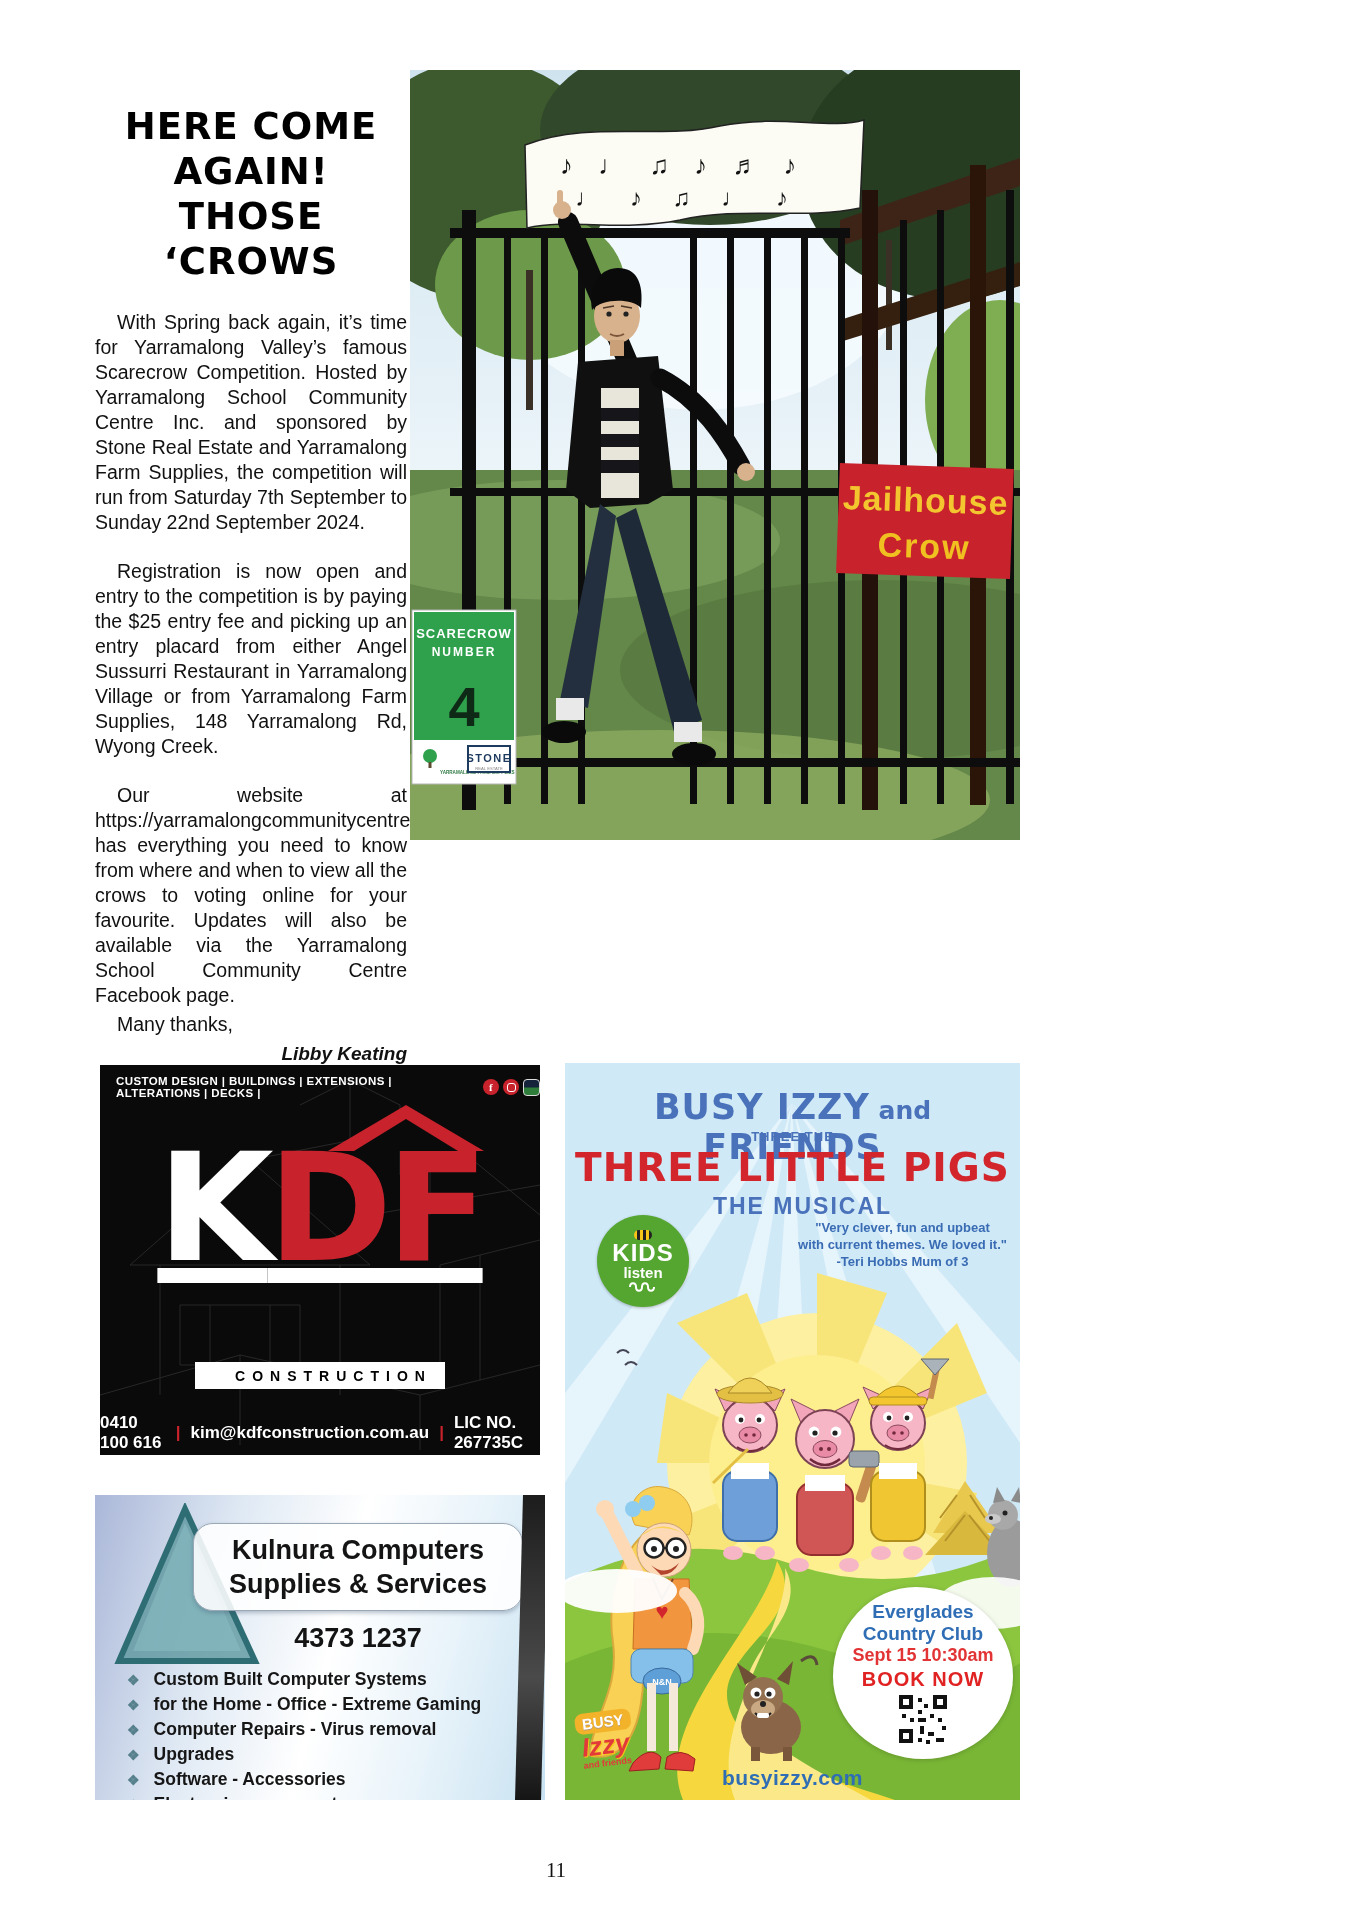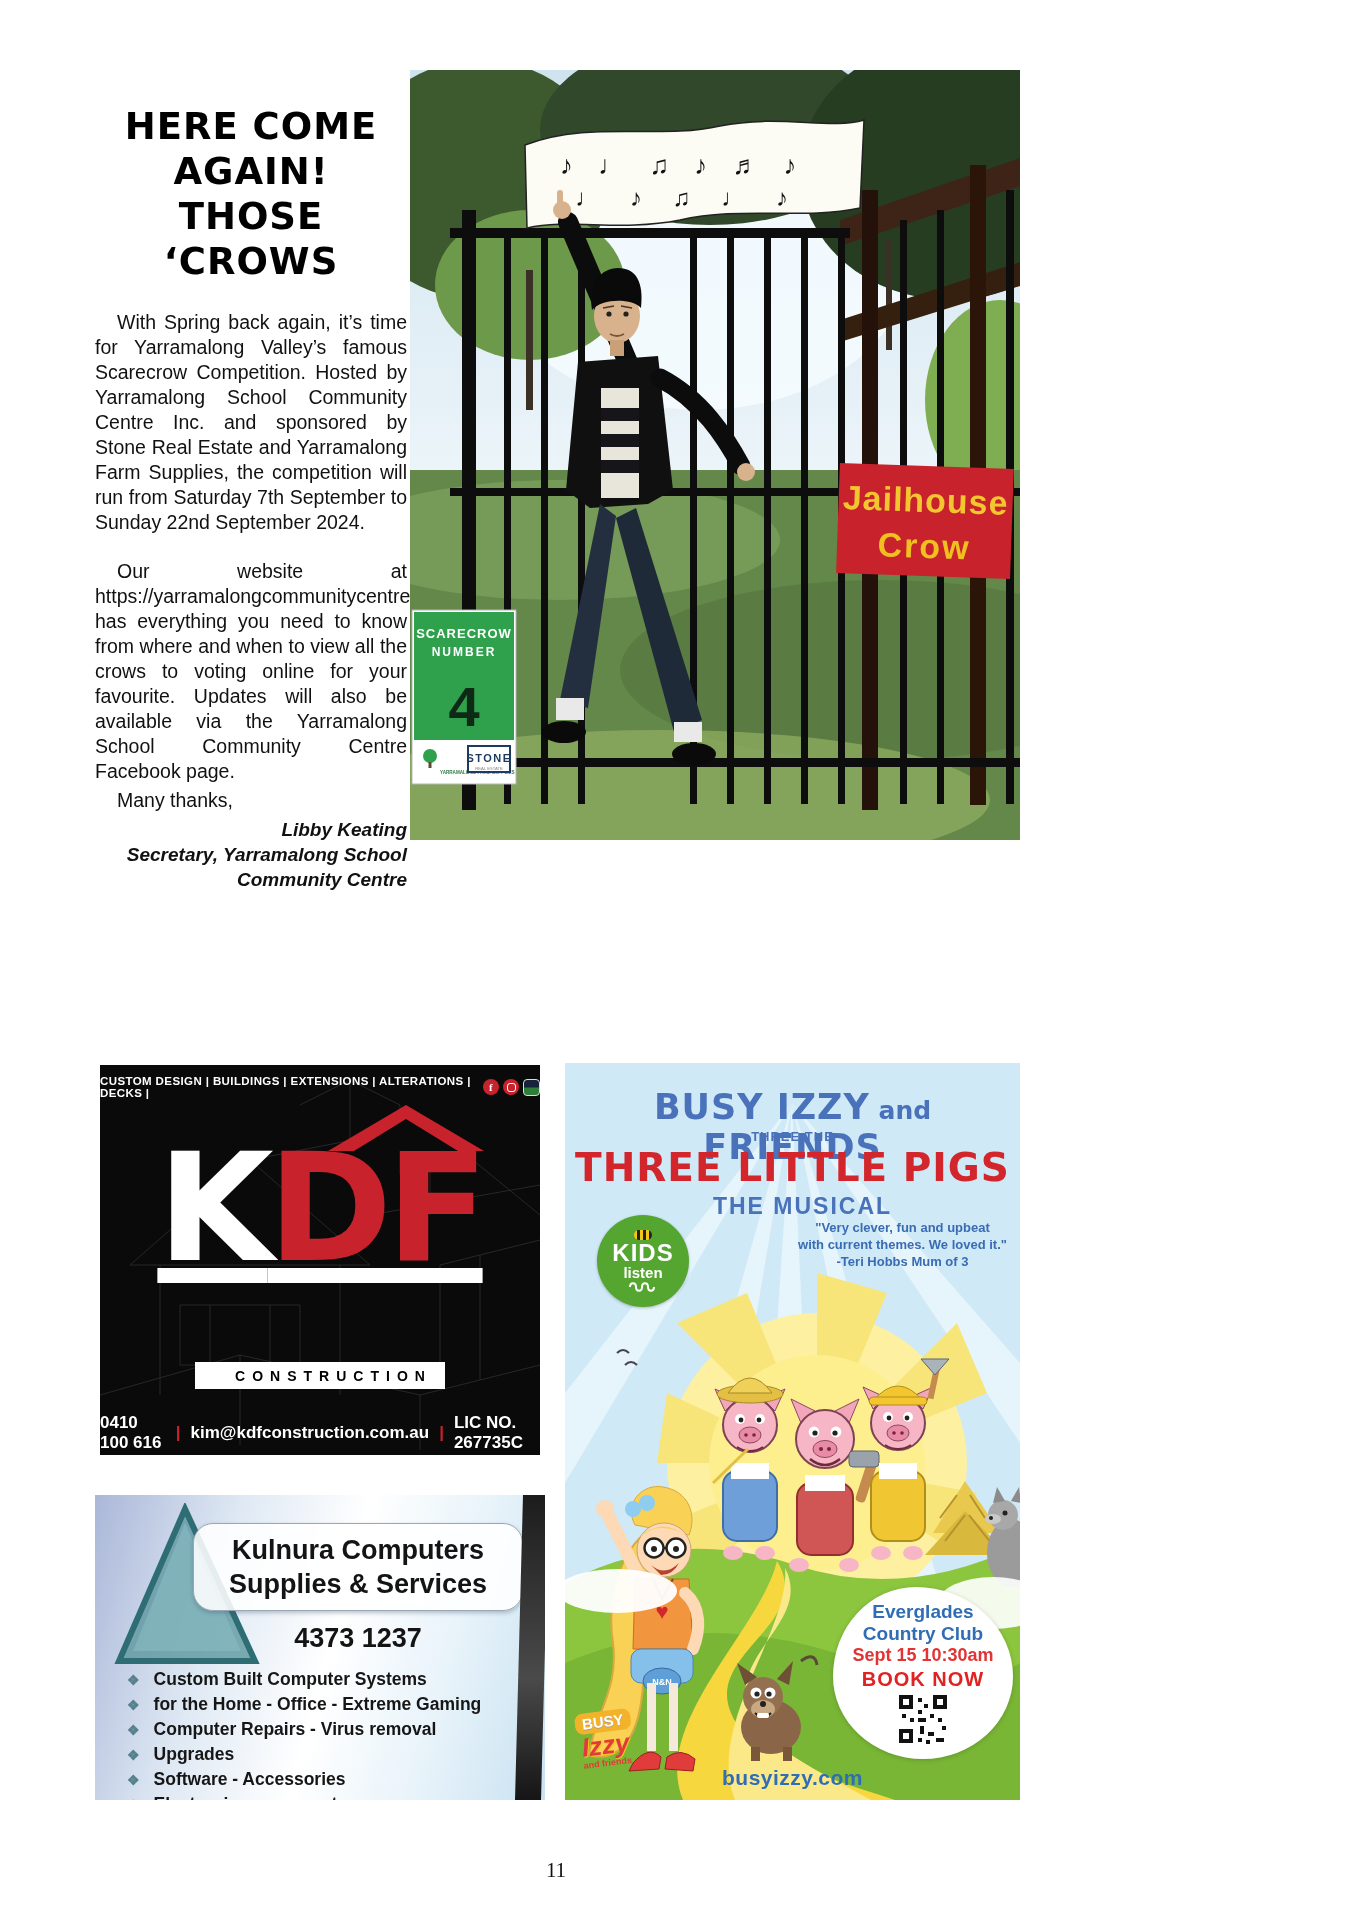--- a/index.html
+++ b/index.html
@@ -15,21 +15,21 @@
   .signature { font-family:"Liberation Sans", sans-serif; font-style:italic; font-weight:700; font-size:19px; line-height:25px; text-align:right; }
   .signature div { display:block; }
 
   
   .photo { position:absolute; left:410px; top:70px; width:610px; height:770px; background:#9db7a0; }
   .photo svg { display:block; }
 
   
   .kdf { position:absolute; left:100px; top:1065px; width:440px; height:390px; background:#0a0a0a; color:#fff; overflow:hidden; }
   .kdf-wire { position:absolute; inset:0; opacity:.55; }
-  .kdf-header { position:absolute; top:10px; left:0; width:100%; display:flex; align-items:center; justify-content:center; gap:7px; font-size:11.5px; font-weight:700; letter-spacing:.4px; }
+  .kdf-header { position:absolute; top:10px; left:0; width:100%; display:flex; align-items:center; justify-content:center; gap:7px; font-size:11.5px; font-weight:700; letter-spacing:.4px;padding-left:16px; }
   .kdf-icons { display:flex; gap:4px; align-items:center; }
   .icon-fb, .icon-ig { width:16px; height:16px; border-radius:50%; background:#c8232c; display:flex; align-items:center; justify-content:center; }
   .icon-fb span { color:#fff; font-weight:900; font-size:11px; font-family:"Liberation Serif",serif; }
   .icon-ig i { display:block; width:9px; height:9px; border:1.5px solid #fff; border-radius:3px; }
   .icon-app { width:17px; height:17px; border-radius:4px; background:linear-gradient(180deg,#15243a 45%, #2e7d3a 55%); border:1px solid #ddd; }
   .kdf-logo { position:absolute; top:68px; left:0; width:100%; text-align:center; font-family:"DejaVu Sans",sans-serif; font-weight:900; font-size:150px; line-height:150px; letter-spacing:-6px;text-decoration:underline; }
   .kdf-logo .k { color:#ffffff; }
   .kdf-logo .df { color:#c8232c; }
   .kdf-roof { position:absolute; top:40px; left:228px; width:0; height:0; border-left:78px solid transparent; border-right:78px solid transparent; border-bottom:46px solid #c8232c; }
   .kdf-roof:after { content:""; position:absolute; left:-52px; top:14px; border-left:52px solid transparent; border-right:52px solid transparent; border-bottom:32px solid #0a0a0a; }
@@ -78,20 +78,21 @@
 
 <div class="page">
 
   <div class="article">
     <h1>
       <span>HERE COME</span>
       <span>AGAIN!</span>
       <span>THOSE ‘CROWS</span>
     </h1>
     <p>With Spring back again, it’s time for Yarramalong Valley’s famous Scarecrow Competition.  Hosted by Yarramalong School Community Centre Inc. and sponsored by Stone Real Estate and Yarramalong Farm Supplies, the competition will run from Saturday 7th September to Sunday 22nd September 2024.</p>
+    <p>Registration is now open and entry to the competition is by paying the $25 entry fee and picking up an entry placard from either Angel Sussurri Restaurant in Yarramalong Village or from Yarramalong Farm Supplies, 148 Yarramalong Rd, Wyong Creek.</p>
     <p style="margin-bottom:4px;">Our website at https://yarramalongcommunitycentre.org.au has everything you need to know from where and when to view all the crows to voting online for your favourite. Updates will also be available via the Yarramalong School Community Centre Facebook page.</p>
     <p class="thanks">Many thanks,</p>
     <div class="signature">
       <div>Libby Keating</div>
       <div>Secretary, Yarramalong School</div>
       <div>Community Centre</div>
     </div>
   </div>
 
   <div class="photo">

